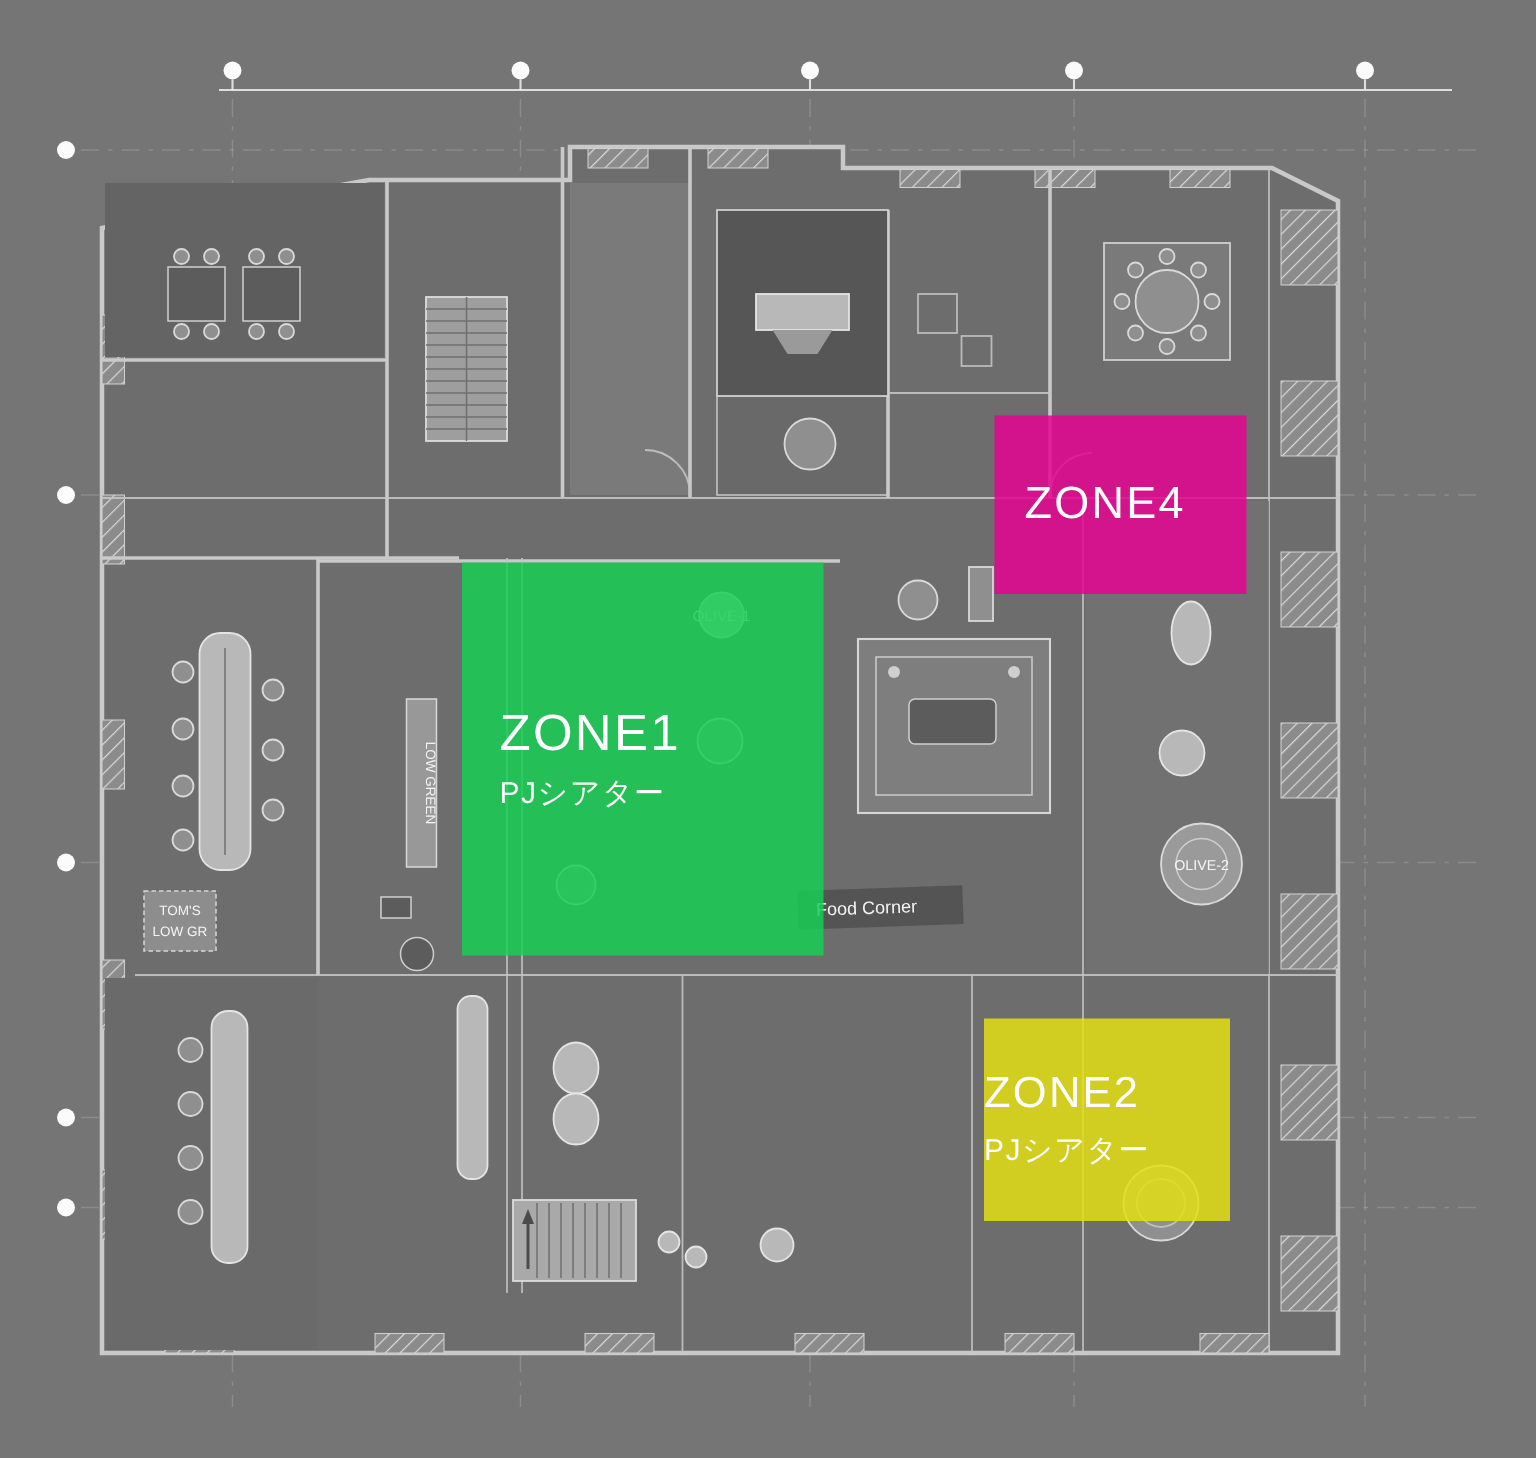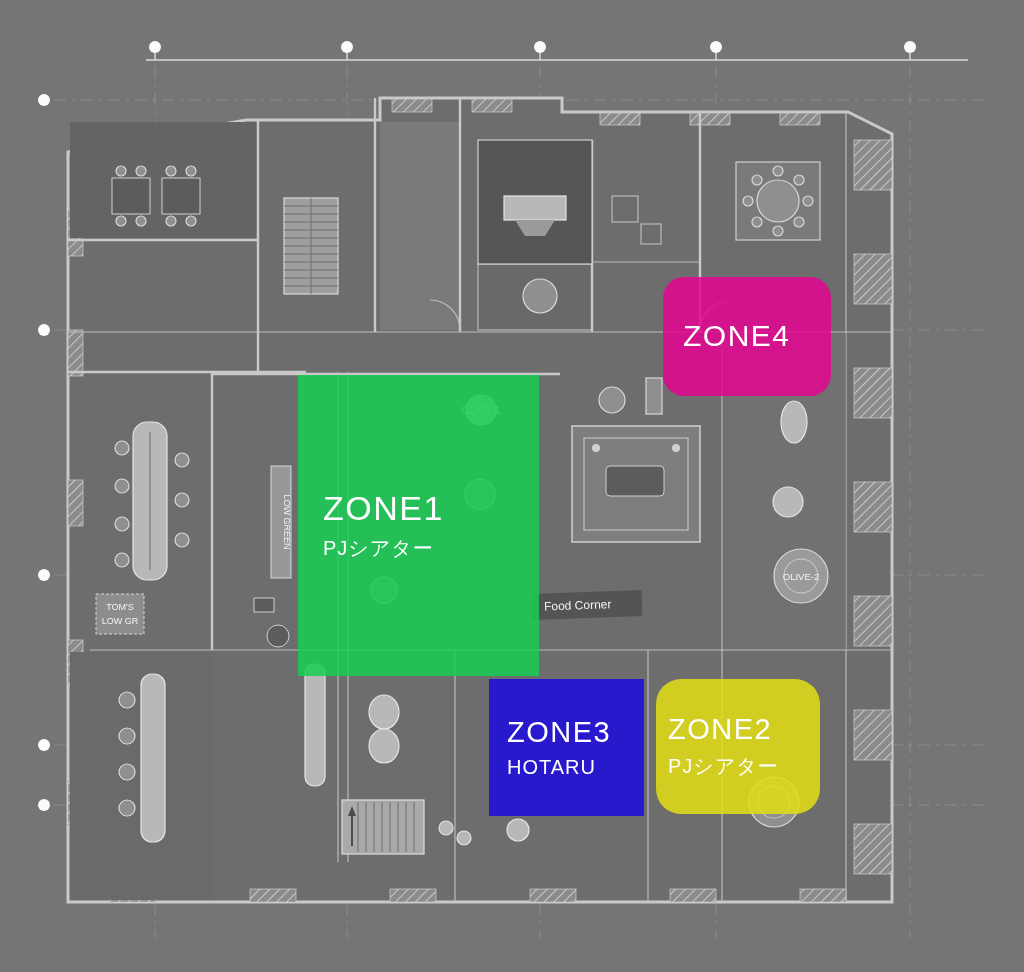--- a/index.html
+++ b/index.html
@@ -266,30 +266,26 @@
     <circle cx="481" cy="410" r="15" fill="#bfbfbf" stroke="#e6e6e6" stroke-width="1.2"></circle>
     <text class="planText" x="481" y="414" font-size="10" text-anchor="middle">OLIVE-1</text>
   </g>
   <g>
     <circle cx="801" cy="576" r="27" fill="#9a9a9a" stroke="#dadada" stroke-width="1.2"></circle>
     <circle cx="801" cy="576" r="17" fill="none" stroke="#cfcfcf" stroke-width="1"></circle>
     <text class="planText" x="801" y="580" font-size="9.5" text-anchor="middle">OLIVE-2</text>
   </g>
 </svg>
 
-<div class="zone" style="left: 298px; top: 375px; width: 241px; height: 301px; padding-left: 25px; background: rgba(23, 206, 82, 0.85);">
+<div class="zone" style="left: 308px; top: 375px; width: 241px; height: 262px; padding-left: 25px; background: rgba(23, 206, 82, 0.85);">
   <div class="zone-title" style="font-size: 34px;">ZONE1</div>
   <div class="zone-sub">PJシアター</div>
 </div>
-<div class="zone" style="left: 656px; top: 679px; width: 164px; height: 135px; padding-left: 12px; background: rgba(227, 222, 20, 0.85); border-radius: 25px;">
+<div class="zone" style="left: 656px; top: 679px; width: 164px; height: 135px; background: rgba(227, 222, 20, 0.85);">
   <div class="zone-title" style="font-size: 29px;">ZONE2</div>
   <div class="zone-sub">PJシアター</div>
 </div>
-<div class="zone" style="left: 489px; top: 679px; width: 155px; height: 137px; padding-left: 18px; background: rgba(29, 10, 221, 0.85);">
-  <div class="zone-title" style="font-size: 29px;">ZONE3</div>
-  <div class="zone-sub">HOTARU</div>
-</div>
-<div class="zone" style="left: 663px; top: 277px; width: 168px; height: 119px; padding-left: 20px; background: rgba(229, 3, 144, 0.85); border-radius: 21px;">
+<div class="zone" style="left: 663px; top: 277px; width: 168px; height: 119px; padding-left: 20px; background: rgba(229, 3, 144, 0.85);">
   <div class="zone-title" style="font-size: 30px;">ZONE4</div>
 
 </div>
 
 </div>
 
 </body></html>

